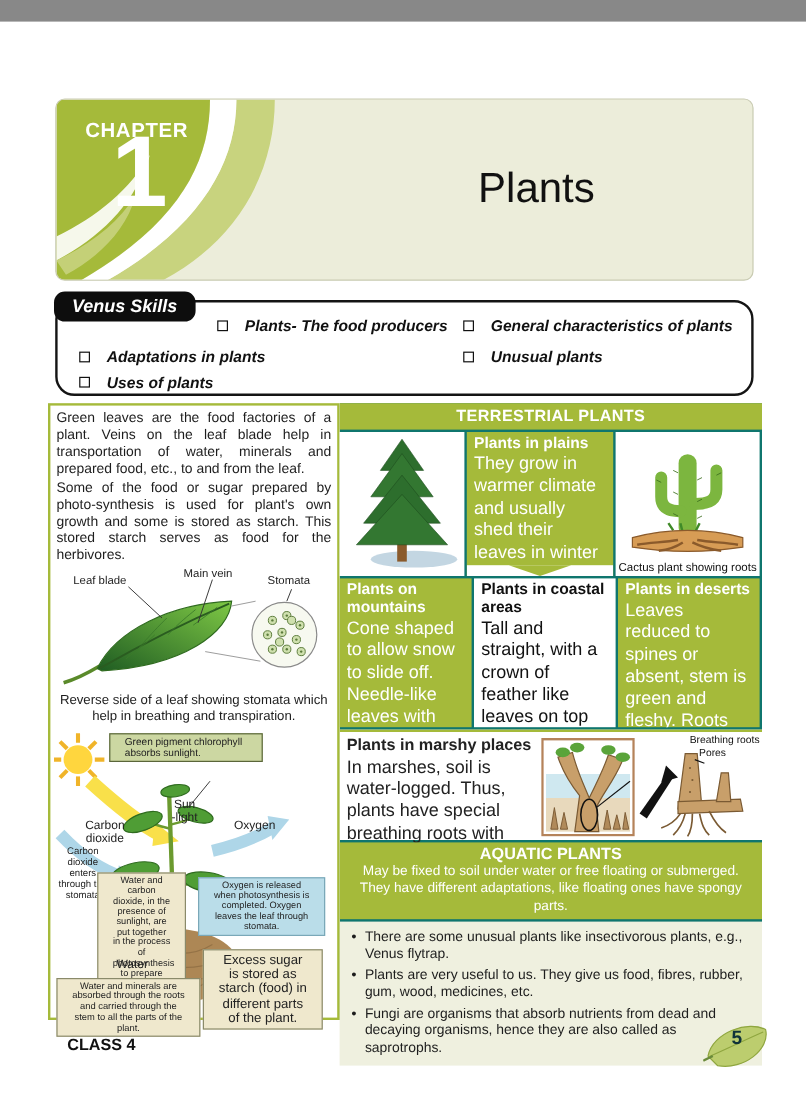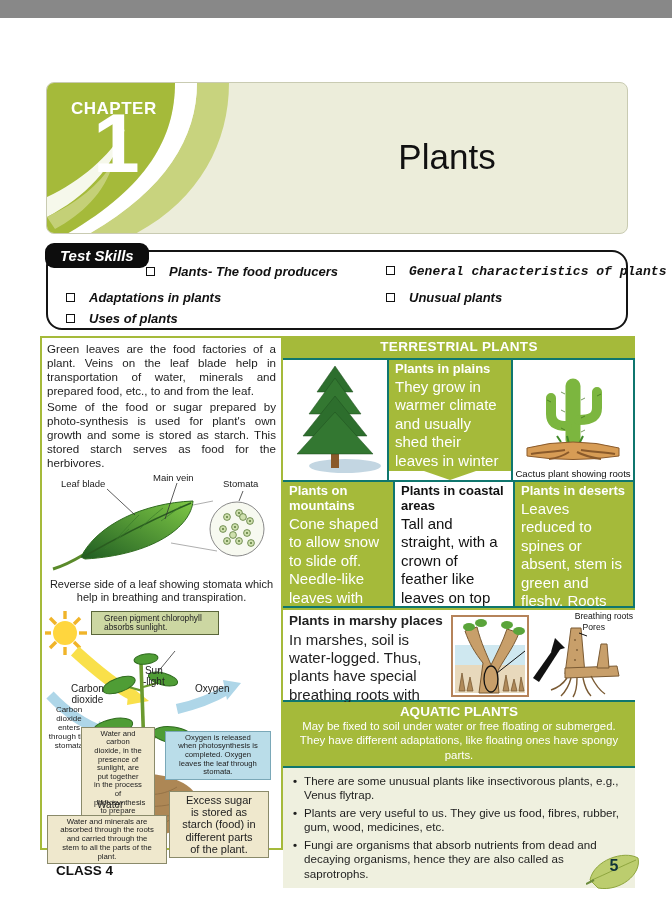--- a/index.html
+++ b/index.html
@@ -93,23 +93,23 @@
       <path d="M0,0 L128,0 C128,55 100,105 18,152 L0,152 Z" fill="#a5ba3a"></path>
       <path d="M0,114 C34,98 62,74 78,46 C66,86 38,114 0,134 Z" fill="#ffffff" opacity="0.9"></path>
       <path d="M0,134 C30,120 52,102 66,80 C58,110 34,132 8,146 Z" fill="#c8d37e" opacity="0.9"></path>
     </svg>
     <div class="chapter-label">CHAPTER</div>
     <div class="chapter-num">1</div>
     <div class="chapter-title">Plants</div>
   </div>
 
   <div class="testskills">
-    <div class="ts-label">Test Skills</div>
-    <div class="ts-item" style="left:98px; top:12px;"><span class="chk"></span><span>Plants- The food producers</span></div>
-    <div class="ts-item" style="left:338px; top:12px;font-family:Liberation Mono, monospace;"><span class="chk"></span><span>General characteristics of plants</span></div>
+    <div class="ts-label">Venus Skills</div>
+    <div class="ts-item" style="left:133px; top:12px;"><span class="chk"></span><span>Plants- The food producers</span></div>
+    <div class="ts-item" style="left:338px; top:12px;"><span class="chk"></span><span>General characteristics of plants</span></div>
     <div class="ts-item" style="left:18px; top:38px;"><span class="chk"></span><span>Adaptations in plants</span></div>
     <div class="ts-item" style="left:338px; top:38px;"><span class="chk"></span><span>Unusual plants</span></div>
     <div class="ts-item" style="left:18px; top:59px;"><span class="chk"></span><span>Uses of plants</span></div>
   </div>
 
   <div class="main">
 
     <div class="leftcol">
       <div class="para">
         <p>Green leaves are the food factories of a plant. Veins on the leaf blade help in transportation of water, minerals and prepared food, etc., to and from the leaf.</p>

